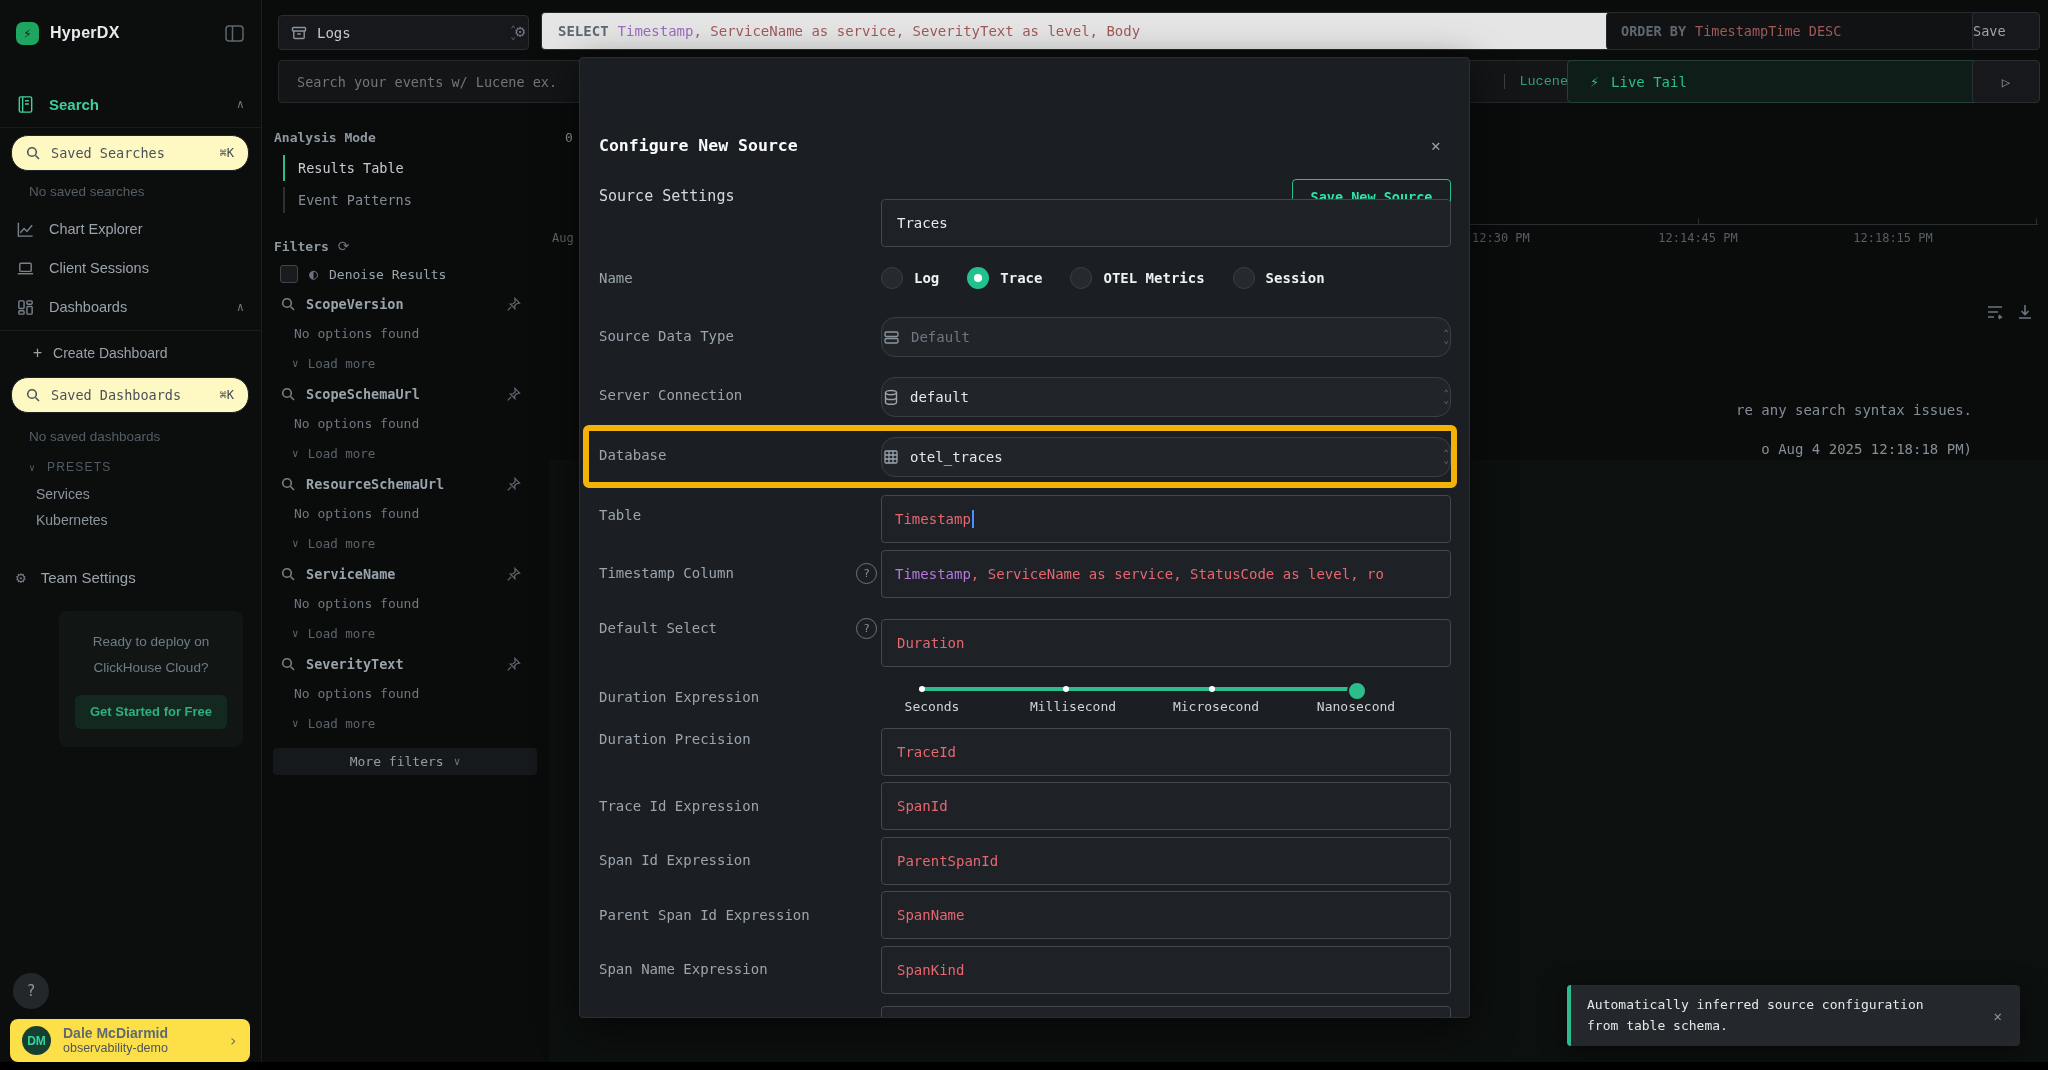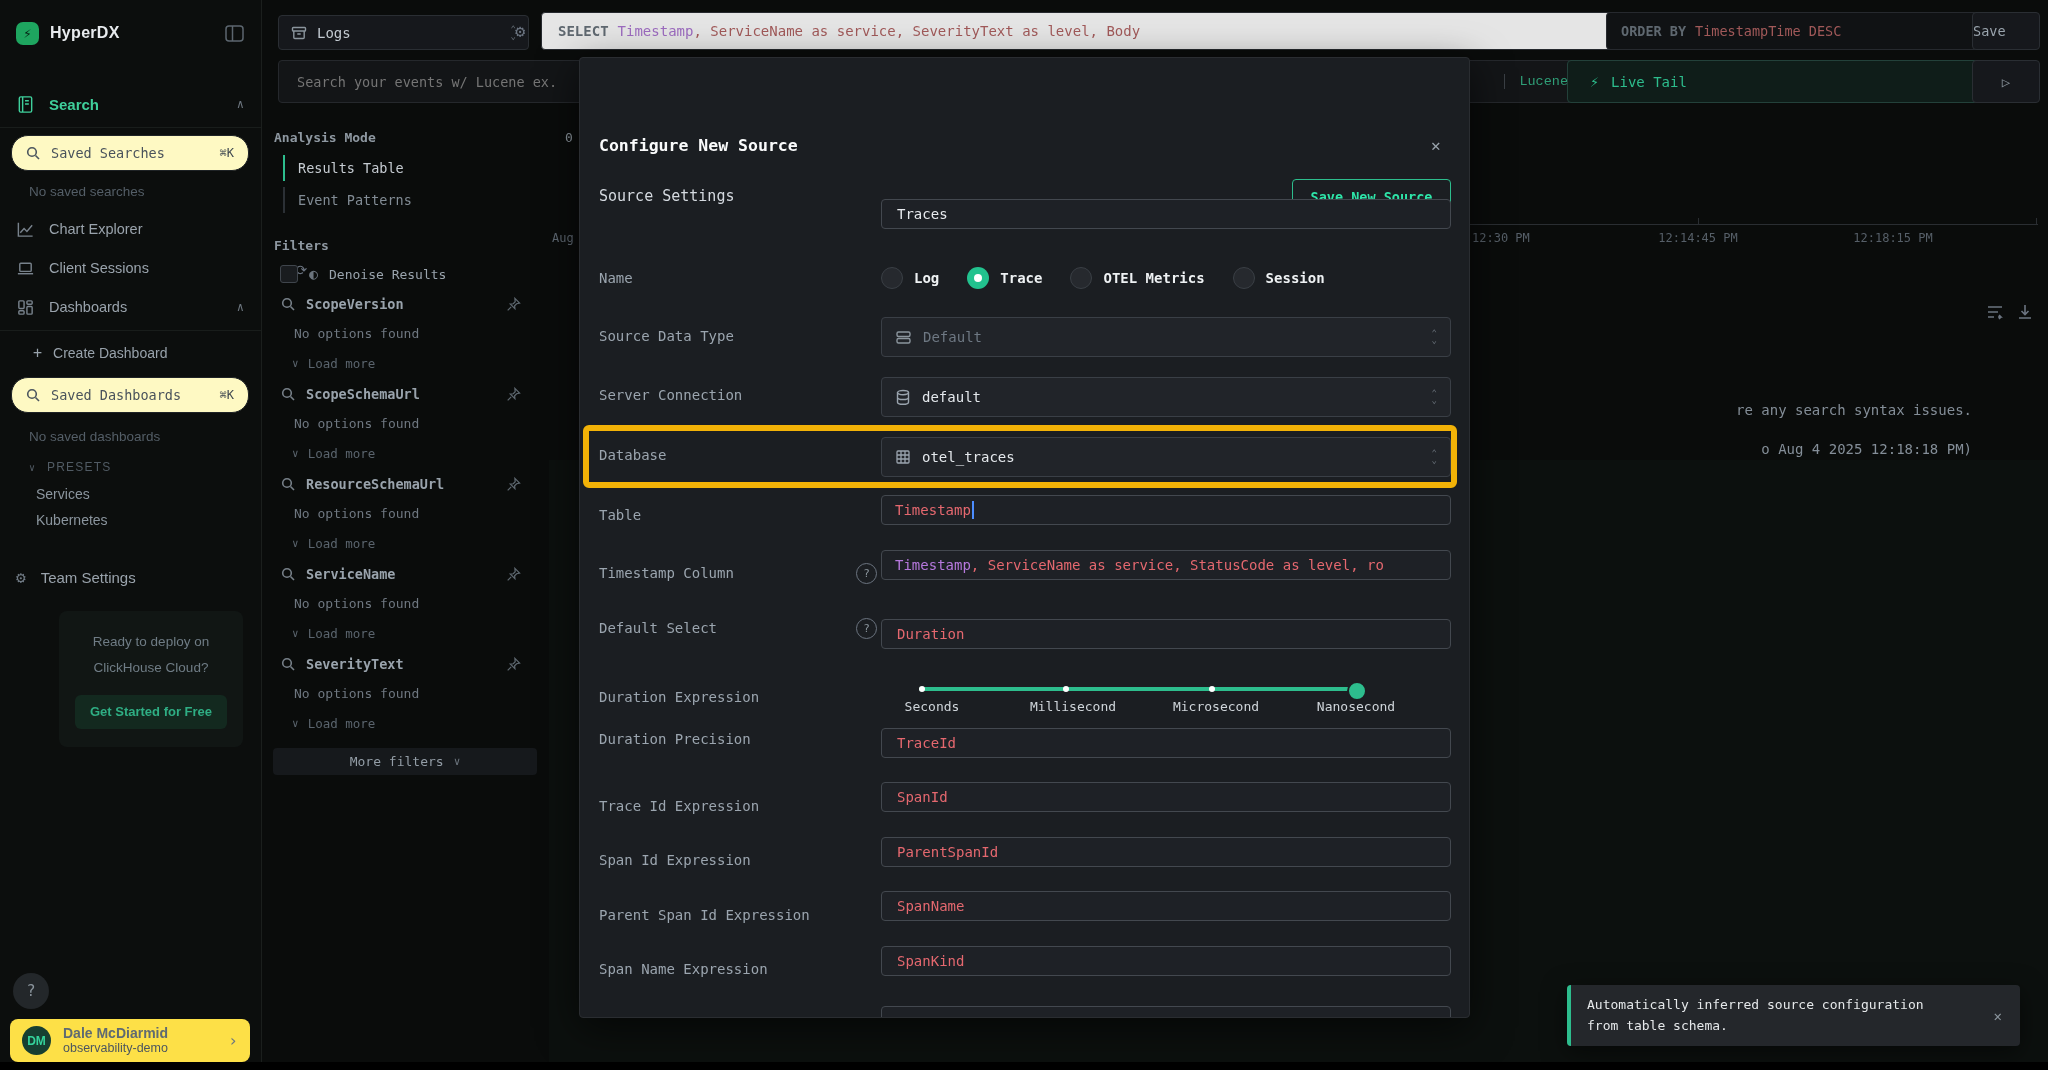--- a/index.html
+++ b/index.html
@@ -22,23 +22,23 @@
   .divider{border-top:1px solid #191d1b;left:0;width:261px;height:0;}
   
   .fp-title{font-size:13px;font-weight:bold;color:#8e98a1;}
   .fgroup{margin-bottom:9px;}
   .fname{height:24px;display:flex;align-items:center;padding-left:20px;color:#99a3ac;font-weight:bold;font-size:13.5px;}
   .fnoopt{margin:10px 0 12px;padding-left:33px;color:#6e7780;font-size:13px;}
   .fload{height:20px;display:flex;align-items:center;padding-left:31px;color:#5a646d;font-size:12.5px;}
   
   .modal{left:579px;top:57px;width:889px;height:959px;background:#1b1e22;border:1px solid #2a2d31;border-radius:4px;box-shadow:0 10px 40px rgba(0,0,0,.6);overflow:hidden;z-index:10;}
   .m-label{position:absolute;left:19px;color:#9ba5af;font-size:14px;}
-  .m-input{position:absolute;left:301px;width:570px;height:30px;background:#1e2126;border:1px solid #43484f;border-radius:4px;display:flex;align-items:center;padding:0 13px;box-sizing:border-box;color:#e7eaee;font-size:14px;overflow:hidden;white-space:nowrap;}
+  .m-input{position:absolute;left:301px;width:570px;height:48px;background:#1e2126;border:1px solid #43484f;border-radius:4px;display:flex;align-items:center;padding:0 13px;box-sizing:border-box;color:#e7eaee;font-size:14px;overflow:hidden;white-space:nowrap;}
   .m-input input{background:transparent;border:none;outline:none;color:#e7eaee;font:14px "DejaVu Sans Mono",monospace;width:100%;}
-  .m-select{position:absolute;left:301px;width:570px;height:40px;background:#212429;border:1px solid #3a3f46;border-radius:4px;display:flex;align-items:center;padding:0 13px;box-sizing:border-box;color:#e4e8ec;font-size:14px;gap:11px;}
+  .m-select{position:absolute;left:301px;width:570px;height:40px;background:#212429;border:1px solid #3a3f46;border-radius:14px;display:flex;align-items:center;padding:0 1px;box-sizing:border-box;color:#e4e8ec;font-size:14px;gap:11px;}
   .red{color:#e5686f;}
   .red input{color:#e5686f !important;}
   .purple{color:#b678dd;}
   .help{position:absolute;left:276px;width:19px;height:19px;border:1.4px solid #6b7480;border-radius:50%;color:#8b959d;font-size:11px;display:flex;align-items:center;justify-content:center;}
   .radio{width:22px;height:22px;border-radius:50%;background:#26292e;border:1px solid #3a3f45;box-sizing:border-box;}
   .radio.on{background:#22c28e;border:none;position:relative;}
   .radio.on::after{content:"";position:absolute;left:7px;top:7px;width:8px;height:8px;border-radius:50%;background:#fff;}
   .rlabel{color:#eef1f3;font-weight:bold;font-size:14px;margin:0 0 0 11px;}
   .caret{display:inline-block;width:2px;height:18px;background:#4c8dff;margin-left:1px;}
   .hl{left:3px;top:367px;width:874px;height:63px;border:6px solid #f2b207;border-radius:6px;box-sizing:border-box;z-index:12;pointer-events:none;}
@@ -120,21 +120,21 @@
 
   <div class="abs mono fp-title" style="left:274px;top:130px;">Analysis Mode</div>
   <div class="abs row mono" style="left:283px;top:155px;width:240px;height:26px;">
     <span style="width:2px;height:26px;background:#2dbd8d;margin-right:13px;"></span>
     <span style="color:#c6ccd2;font-size:13.5px;">Results Table</span>
   </div>
   <div class="abs row mono" style="left:283px;top:187px;width:240px;height:26px;">
     <span style="width:2px;height:26px;background:#2b3035;margin-right:13px;"></span>
     <span style="color:#828c95;font-size:13.5px;">Event Patterns</span>
   </div>
-  <div class="abs row mono" style="left:274px;top:238px;gap:9px;flex-direction:column;">
+  <div class="abs row mono" style="left:274px;top:238px;gap:9px;">
     <span class="fp-title">Filters</span>
     <span style="color:#6b7480;font-size:14px;">⟳</span>
   </div>
   <div class="abs row mono" style="left:280px;top:265px;gap:11px;">
     <span style="width:16px;height:16px;background:#191c1f;border:1px solid #3f454c;border-radius:3px;"></span>
     <span style="color:#6b747d;font-size:15px;">◐</span>
     <span style="color:#9aa4ad;font-size:13px;">Denoise Results</span>
   </div>
 
   <div class="abs mono" style="left:261px;top:292px;width:288px;">

